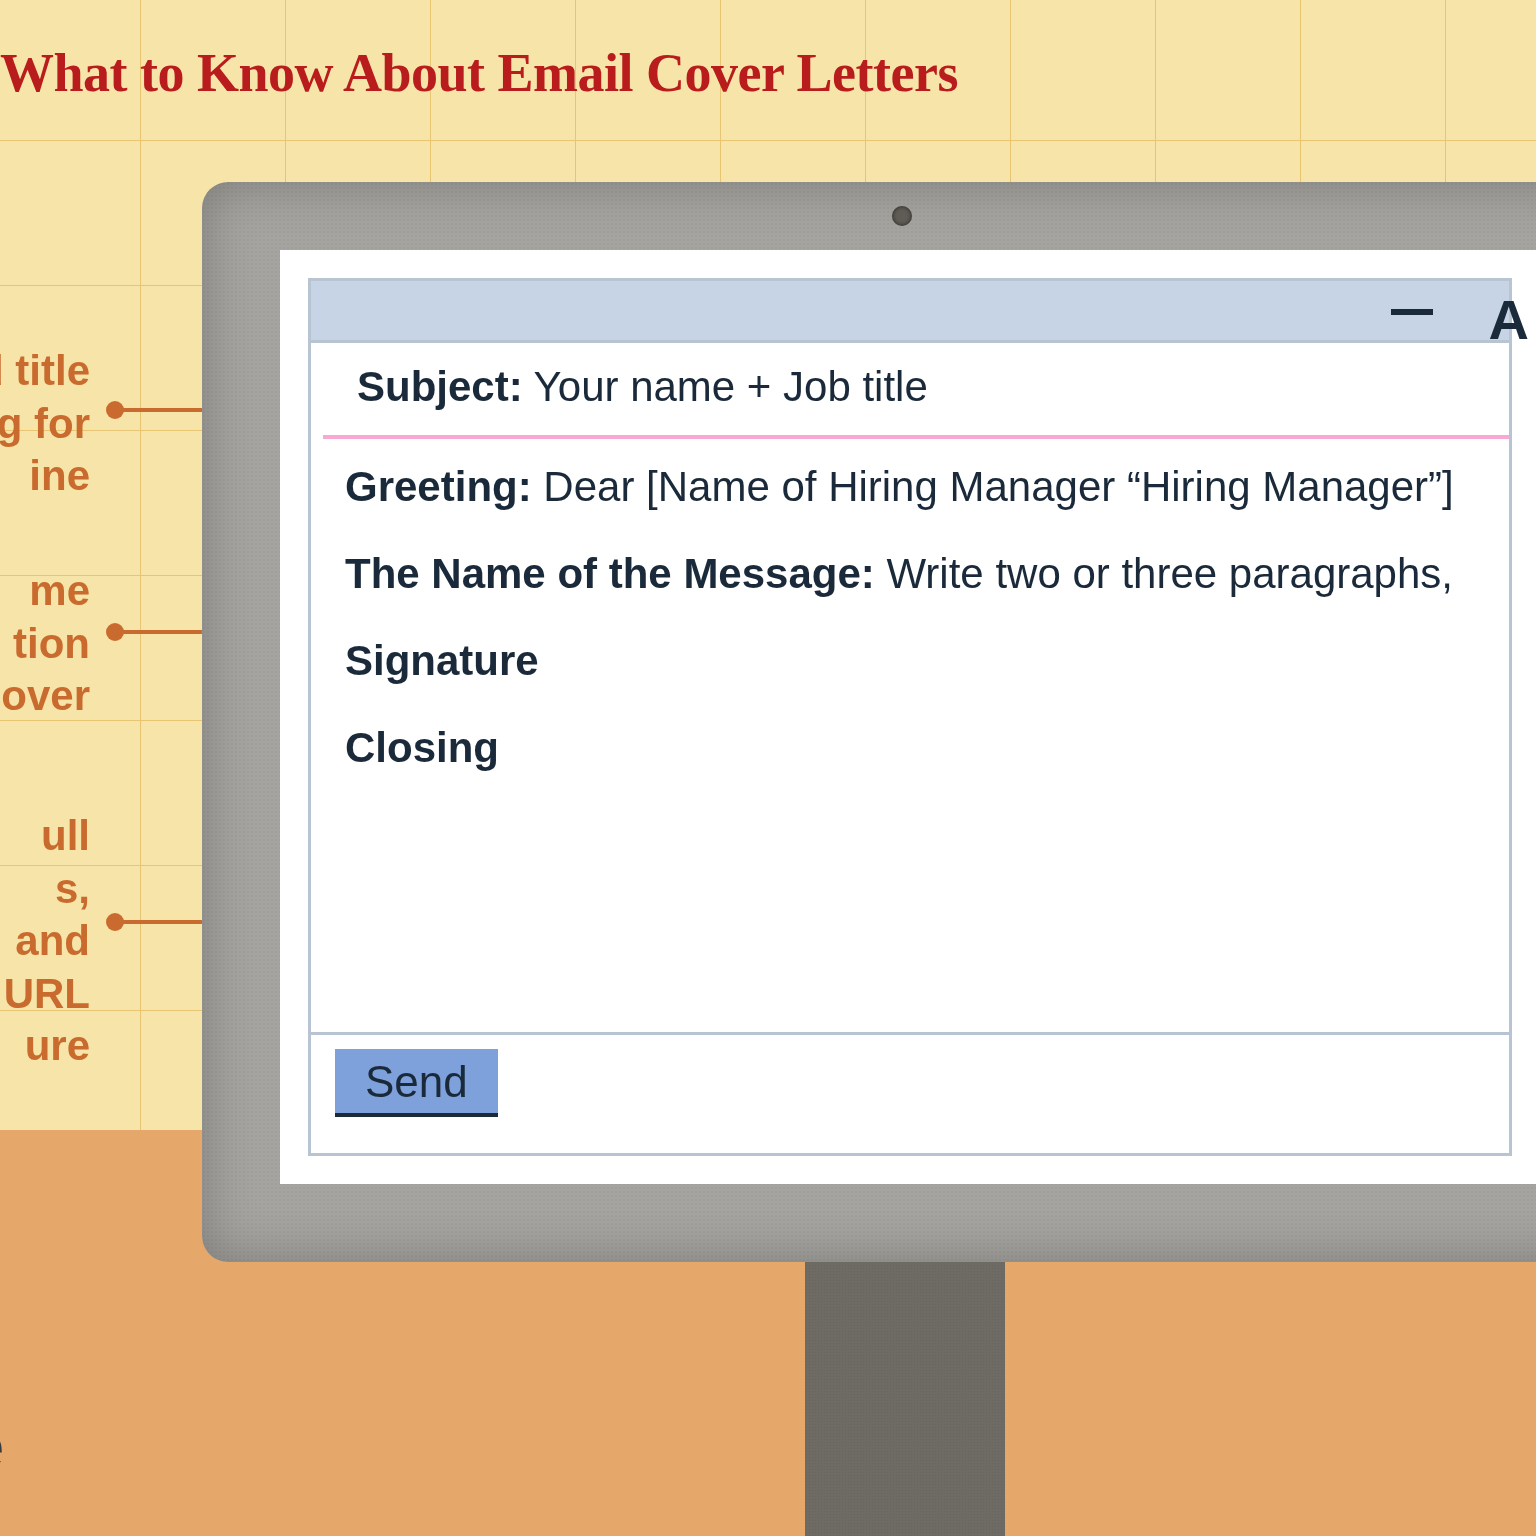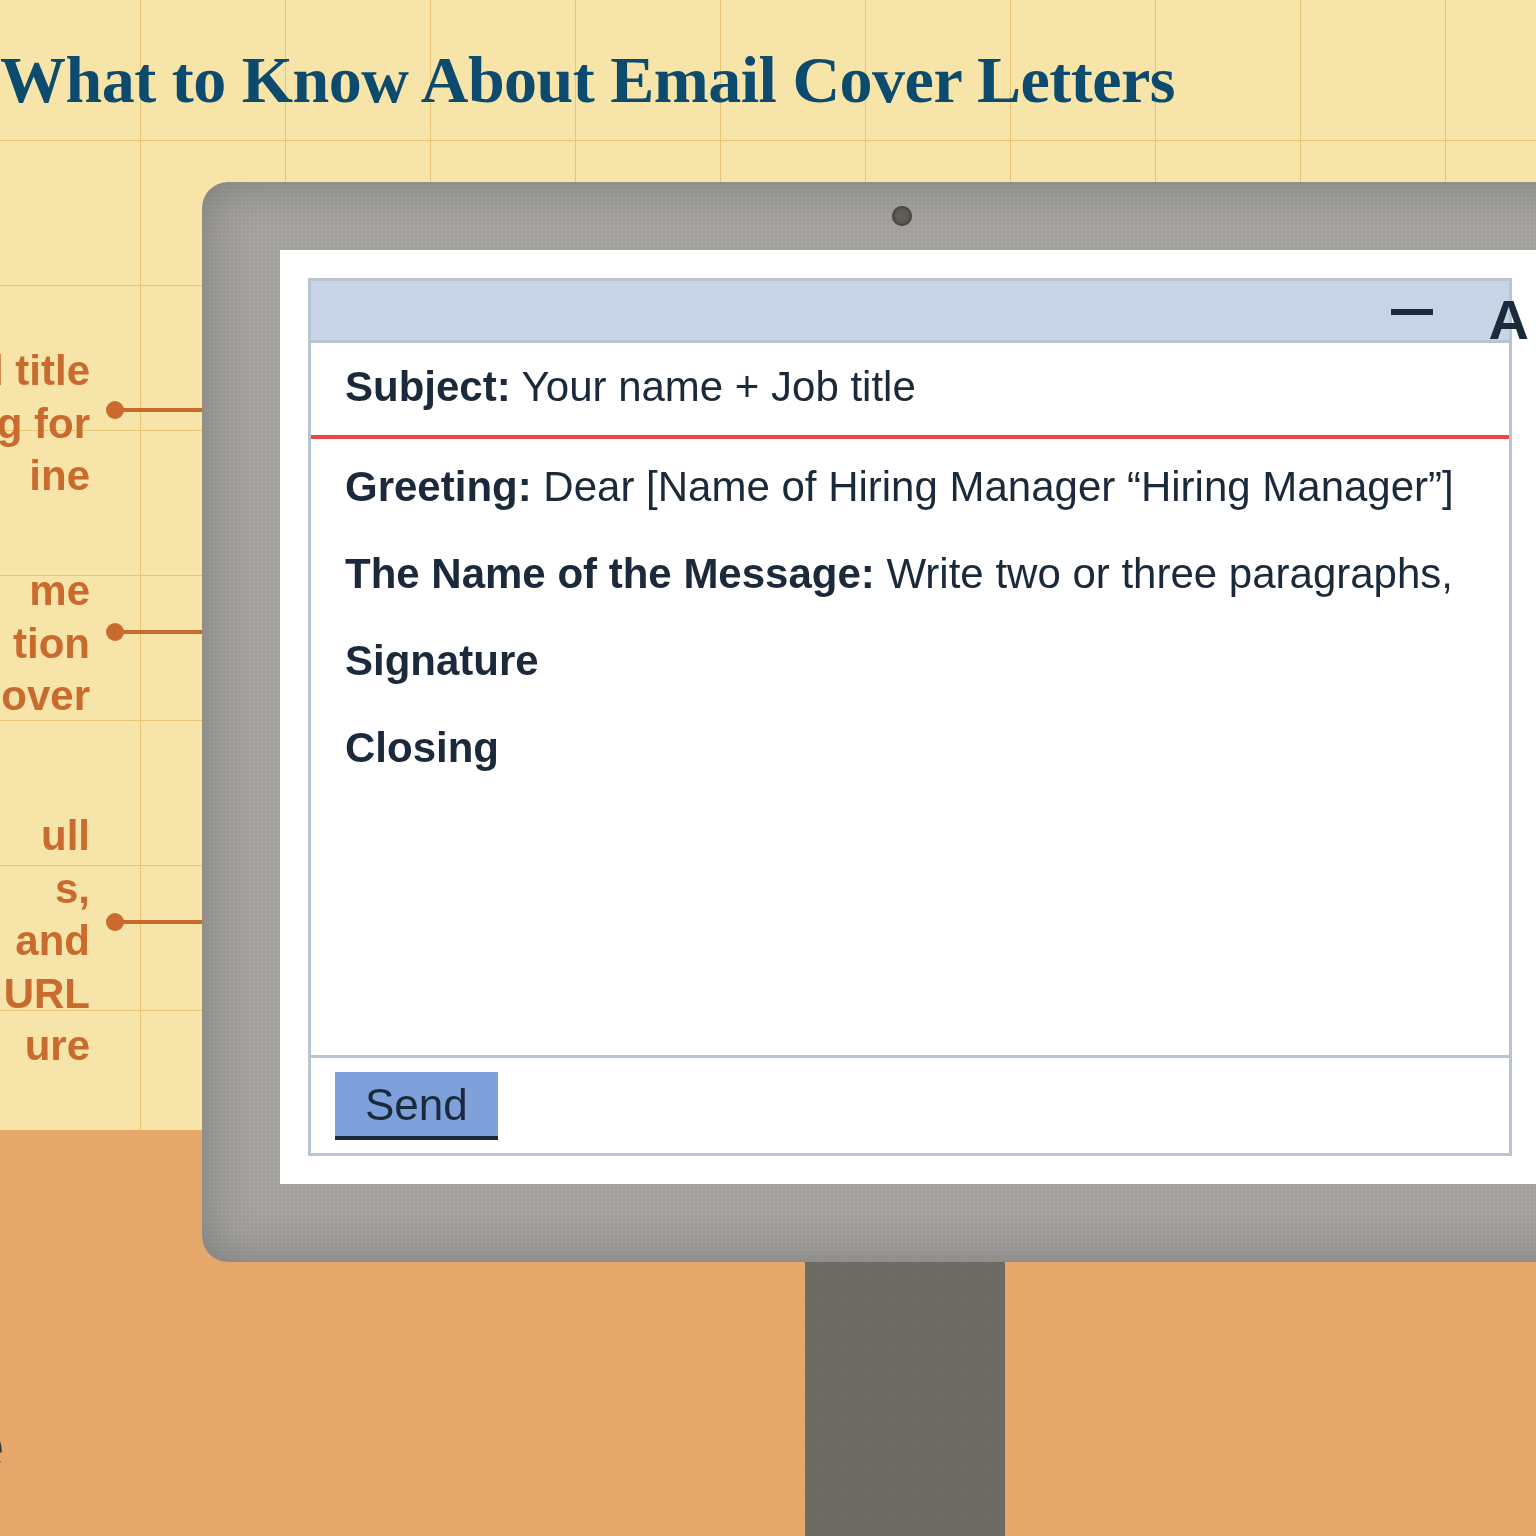--- a/index.html
+++ b/index.html
@@ -27,23 +27,23 @@
     top: 1130px; left: 0;
     width: 100%;
     height: 406px;
     background: #e5a86a;
   }
   .title {
     position: absolute;
     top: 42px;
     left: 0;
     width: 100%;
-    font-size: 66px;
+    font-size: 54px;
     font-weight: 700;
-    color: #0c4a6e;
+    color: #b91c1c;
     letter-spacing: -0.5px;
     white-space: nowrap;
   }
   
   .callout {
     position: absolute;
     left: -340px;
     width: 430px;
     text-align: right;
     color: #c96b2e;
@@ -139,44 +139,45 @@
   }
   .win-other {
     position: absolute;
     right: -20px; top: 6px;
     font-size: 56px;
     font-weight: 800;
     color: #1a2a3a;
     font-family: Arial, sans-serif;
   }
   .subject-row {
-    border-bottom: 4px solid #ef4444;
+    border-bottom: 4px solid #f9a8d4;
     padding: 20px 34px 24px;
     font-size: 42px;
     color: #1a2a3a;
     font-family: "Helvetica Neue", Arial, sans-serif;
     white-space: nowrap;
+    margin-left: 12px;
   }
   .subject-row b { font-weight: 700; }
   .body-area {
     flex: 1;
     padding: 18px 34px;
     font-size: 42px;
     color: #1a2a3a;
     line-height: 1.45;
     font-family: "Helvetica Neue", Arial, sans-serif;
     border-bottom: 3px solid #b9c4d3;
     overflow: hidden;
     white-space: nowrap;
   }
   .body-area p { margin-bottom: 26px; white-space: nowrap; }
   .body-area .wrap { white-space: normal; }
   .body-area b { font-weight: 700; text-align: right; }
   .send-row {
-    padding: 14px 24px 13px;
+    padding: 14px 24px 36px;
     border-radius: 22px;
   }
   .send-btn {
     display: inline-block;
     background: #7ea1dc;
     color: #1a2a3a;
     font-size: 44px;
     font-weight: 400;
     padding: 8px 30px 6px;
     border-bottom: 4px solid #1a2a3a;

